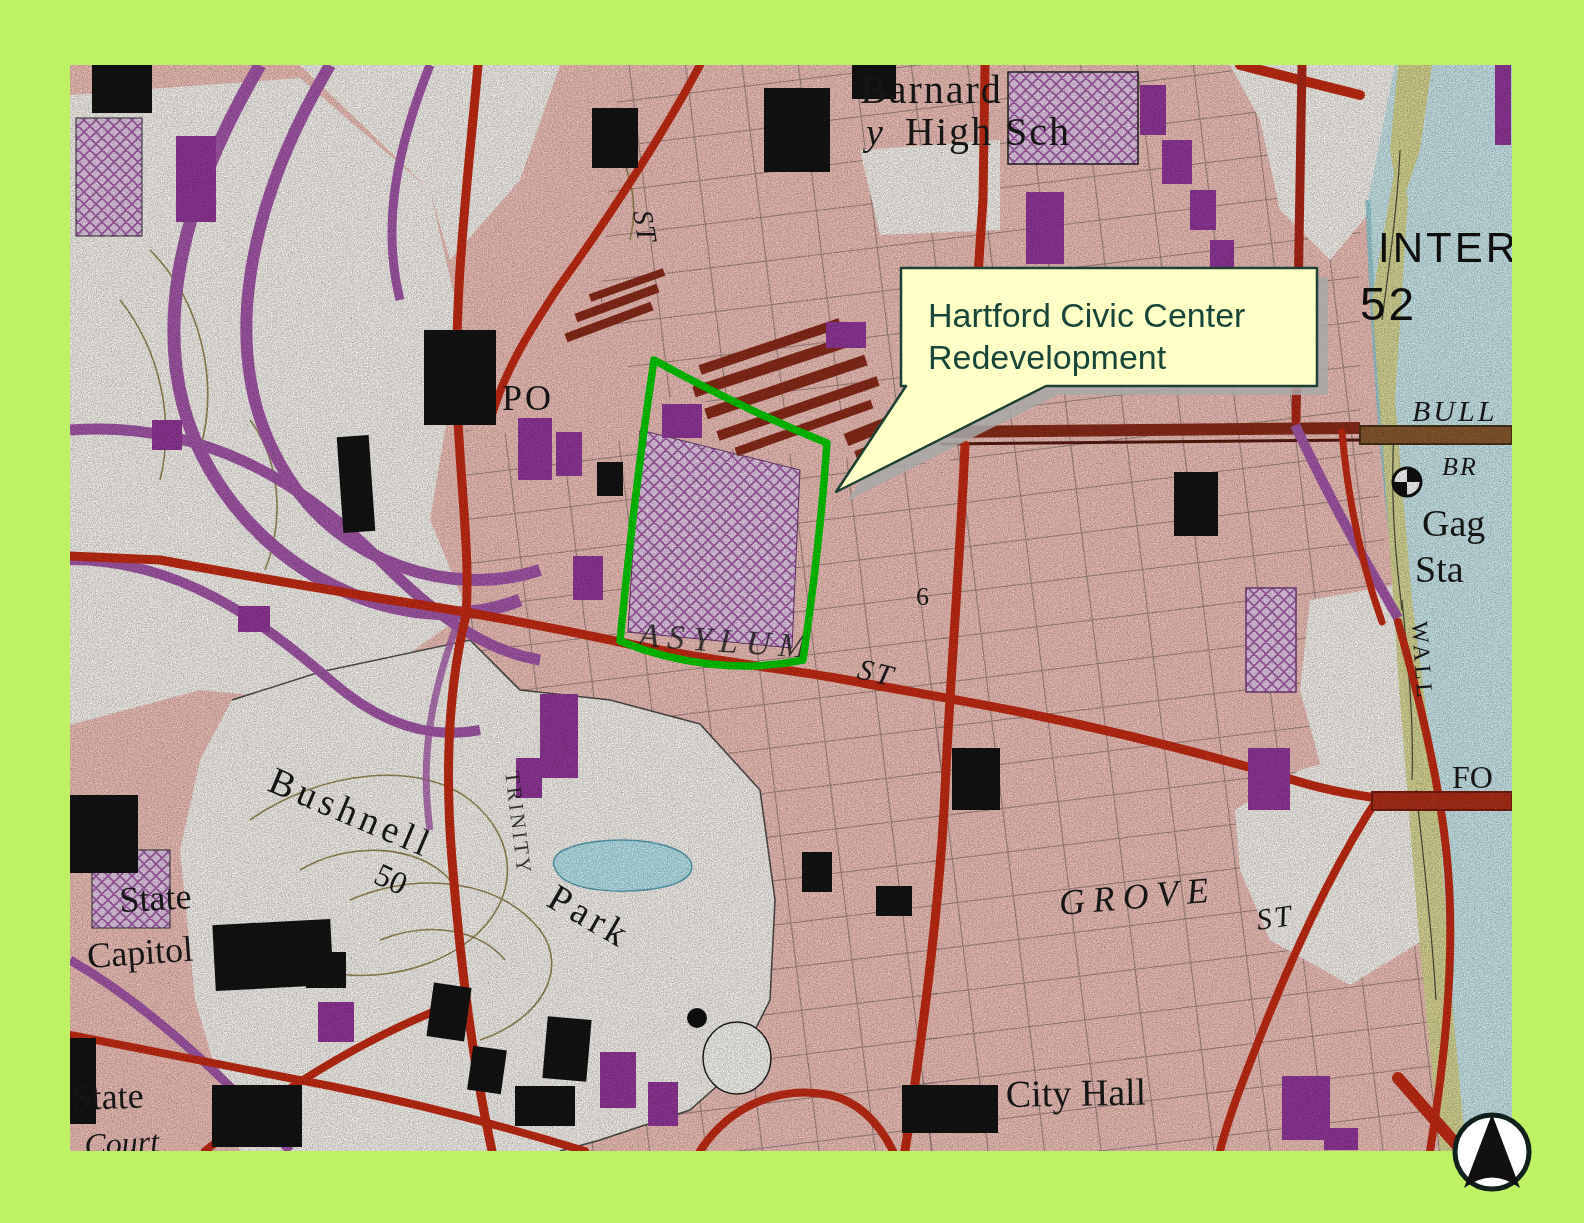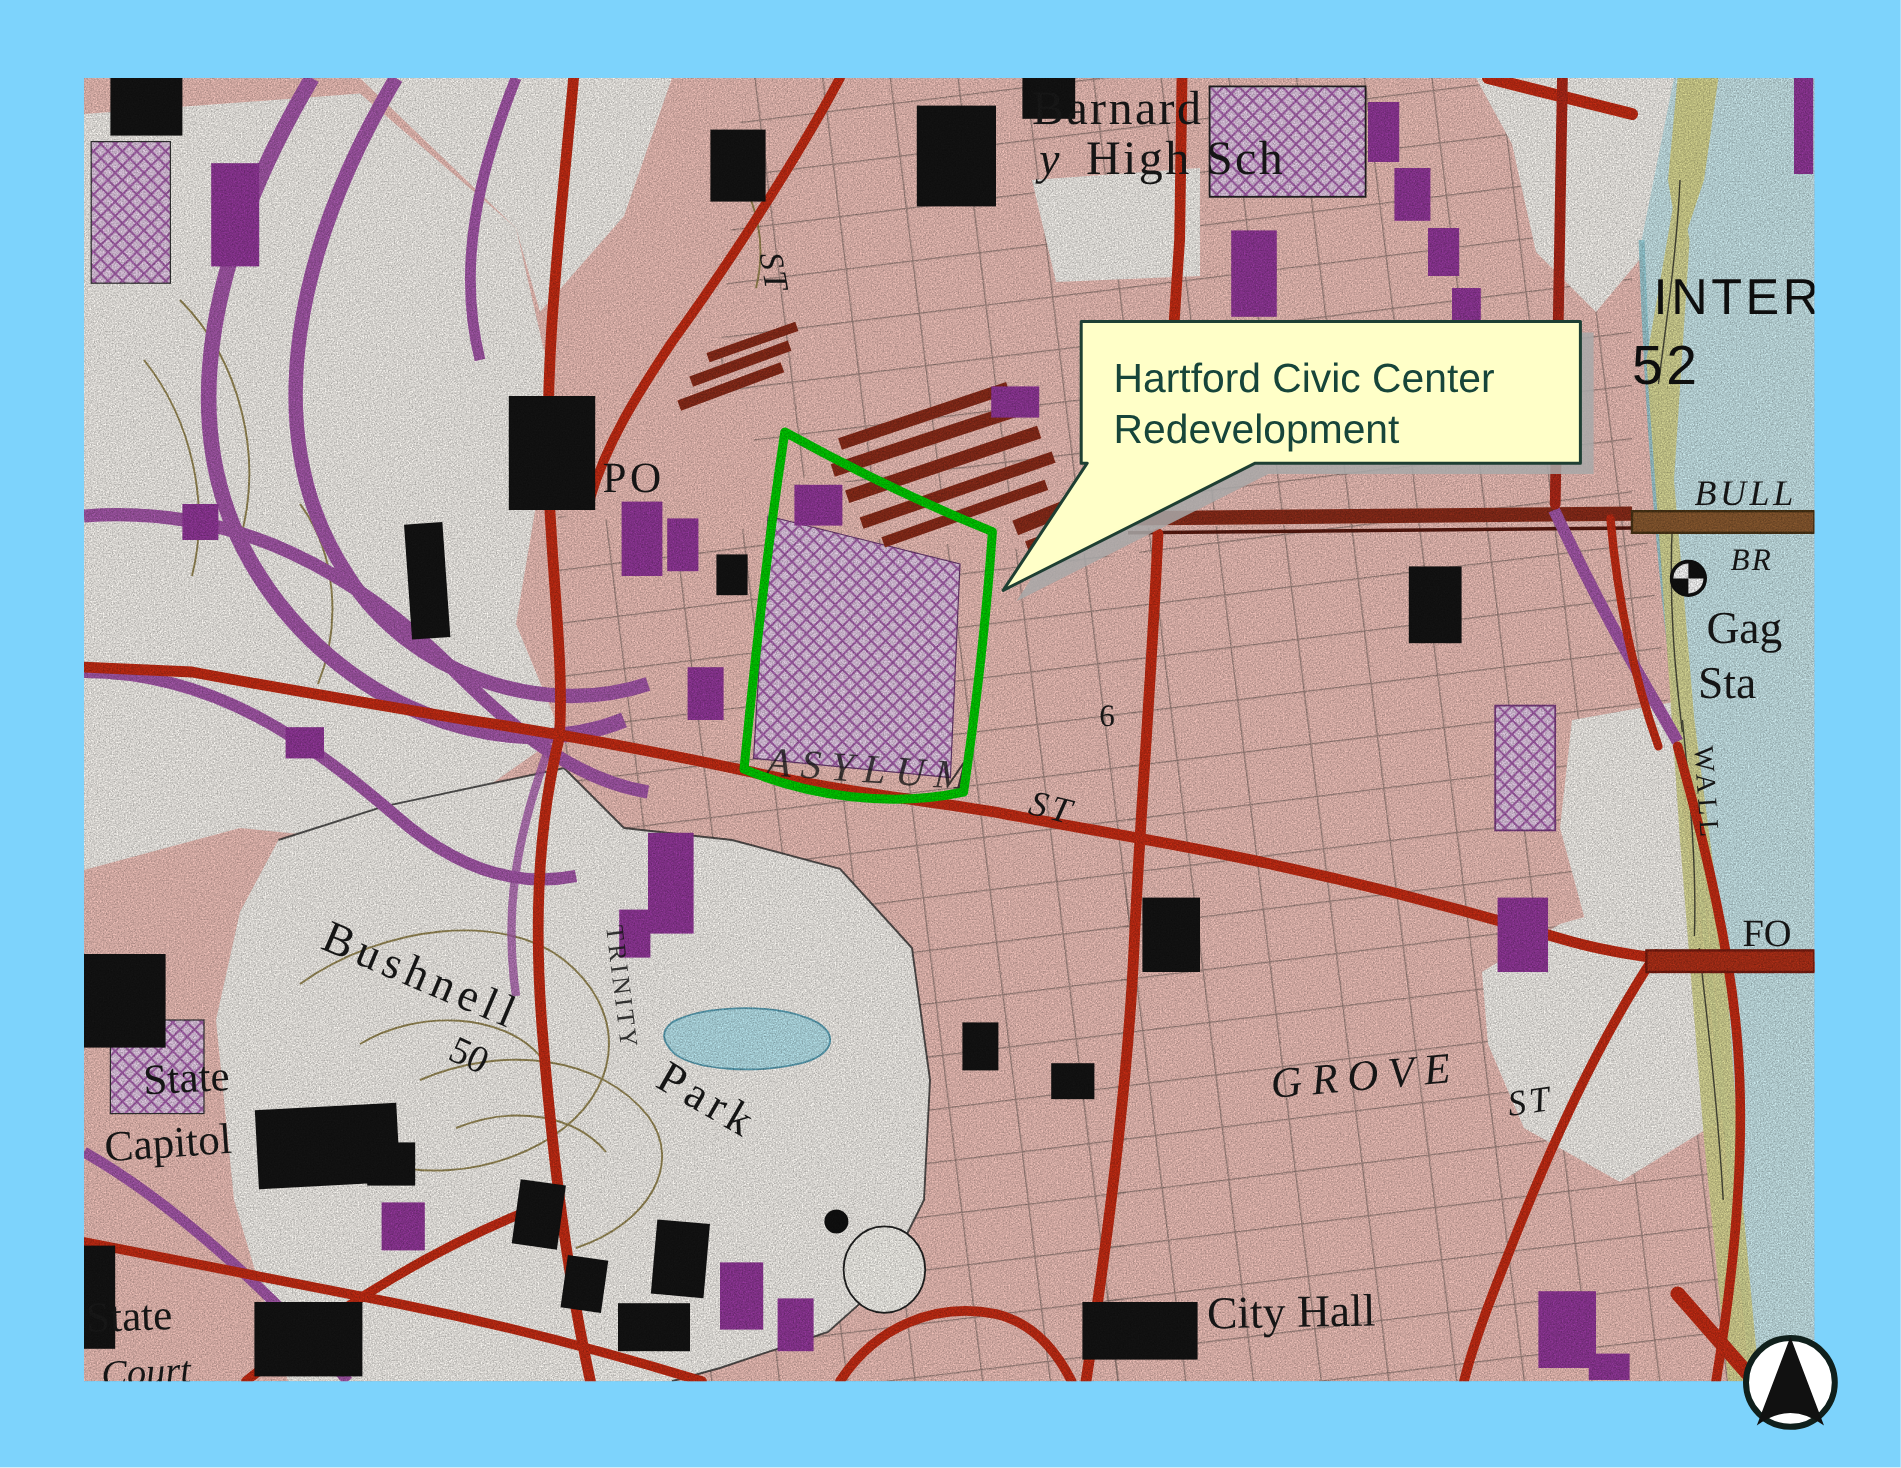--- a/index.html
+++ b/index.html
@@ -1,16 +1,16 @@
 <!DOCTYPE html>
 <html><head>
 <meta charset="utf-8">
 <style>
   html,body{margin:0;padding:0;background:#ffffff;}
-  .stage{position:relative;width:1584px;height:1223px;background:#7dd3fc;overflow:hidden;}
+  .stage{position:relative;width:1584px;height:1223px;background:#bef264;overflow:hidden;}
   svg{display:block;}
   .mlabel{font-family:"Liberation Serif", serif; fill:#1a1a1a;}
   .it{font-style:italic;}
   .sans{font-family:"Liberation Sans", sans-serif;}
   .callout-text{font-family:"Liberation Sans", sans-serif; fill:#17453a;}
 </style>
 </head>
 <body>
 
 <div class="stage">

